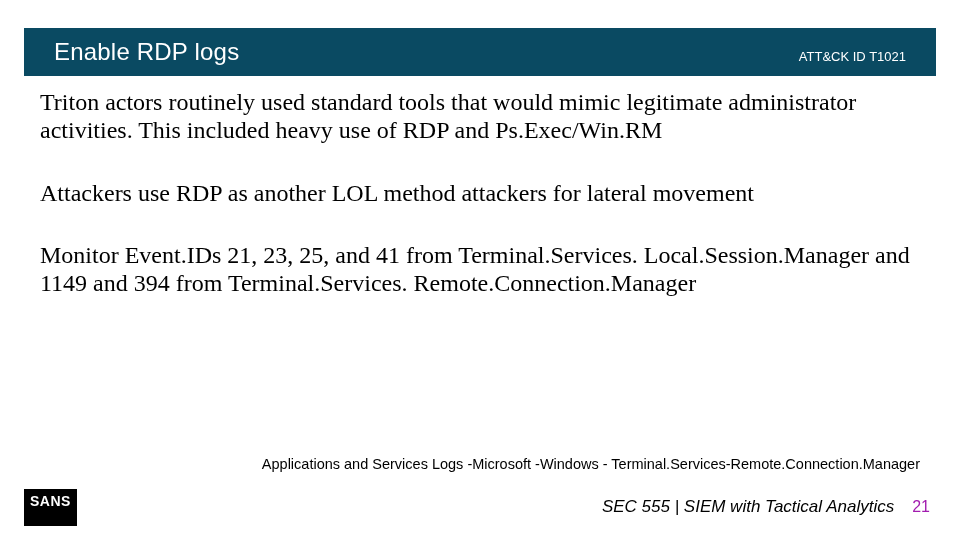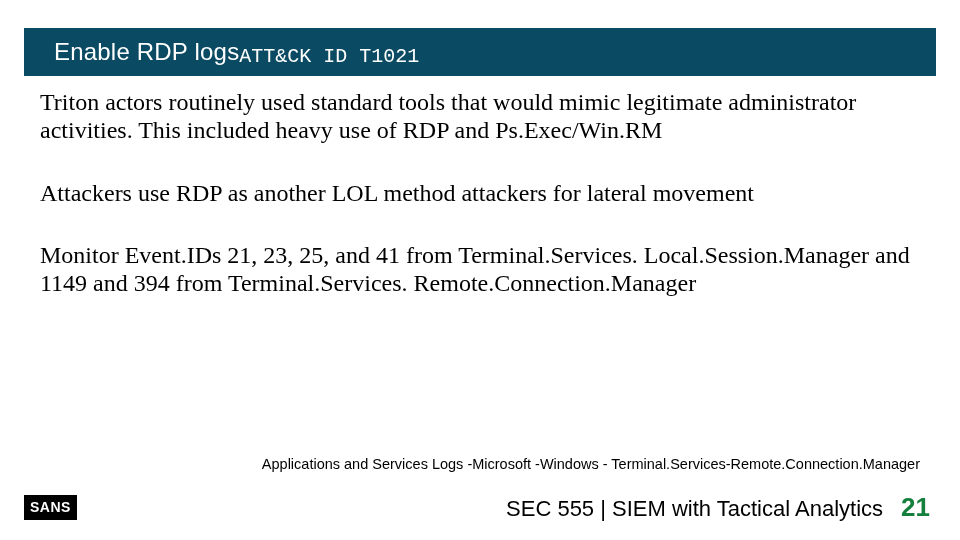--- a/index.html
+++ b/index.html
@@ -20,33 +20,34 @@
   }
   .title-bar {
     position: absolute;
     top: 28px;
     left: 24px;
     right: 24px;
     height: 48px;
     background: #0a4a62;
     display: flex;
     align-items: center;
+    justify-content: space-between;
     padding: 0 30px 0 30px;
     box-sizing: border-box;
     color: #ffffff;
   }
   .title-bar .title {
     font-family: Arial, Helvetica, sans-serif;
     font-size: 24px;
     font-weight: 400;
     letter-spacing: 0.2px;
   }
   .title-bar .attck {
-    font-family: Liberation Mono, monospace;
-    font-size: 20px;
+    font-family: Liberation Sans, sans-serif;
+    font-size: 13px;
     margin-top: 9px;
   }
   .body {
     position: absolute;
     top: 88px;
     left: 40px;
     right: 40px;
     font-size: 24px;
     line-height: 1.18;
   }
@@ -77,38 +78,38 @@
     box-sizing: border-box;
   }
   .sans-logo {
     display: inline-block;
     background: #000000;
     color: #ffffff;
     font-family: Arial, Helvetica, sans-serif;
     font-weight: 700;
     font-size: 14px;
     letter-spacing: 0.5px;
-    padding: 5px 6px 3px 6px;
+    padding: 5px 6px 15px 6px;
     line-height: 1;
     border-bottom: 3px solid #000;
   }
   .footer-right {
     display: flex;
     align-items: baseline;
     gap: 18px;
     font-family: Arial, Helvetica, sans-serif;
   }
   .course {
-    font-size: 22px;
+    font-size: 17px;
     color: #000;
+    font-style: italic;
   }
   .page-num {
-    font-size: 26px;
-    color: #15803d;
-    font-weight: bold;
+    font-size: 16px;
+    color: #a21caf;
   }
 </style>
 </head>
 <body>
 
 <div class="slide">
 
   <div class="title-bar">
     <span class="title">Enable RDP logs</span>
     <span class="attck">ATT&amp;CK ID  T1021</span>

